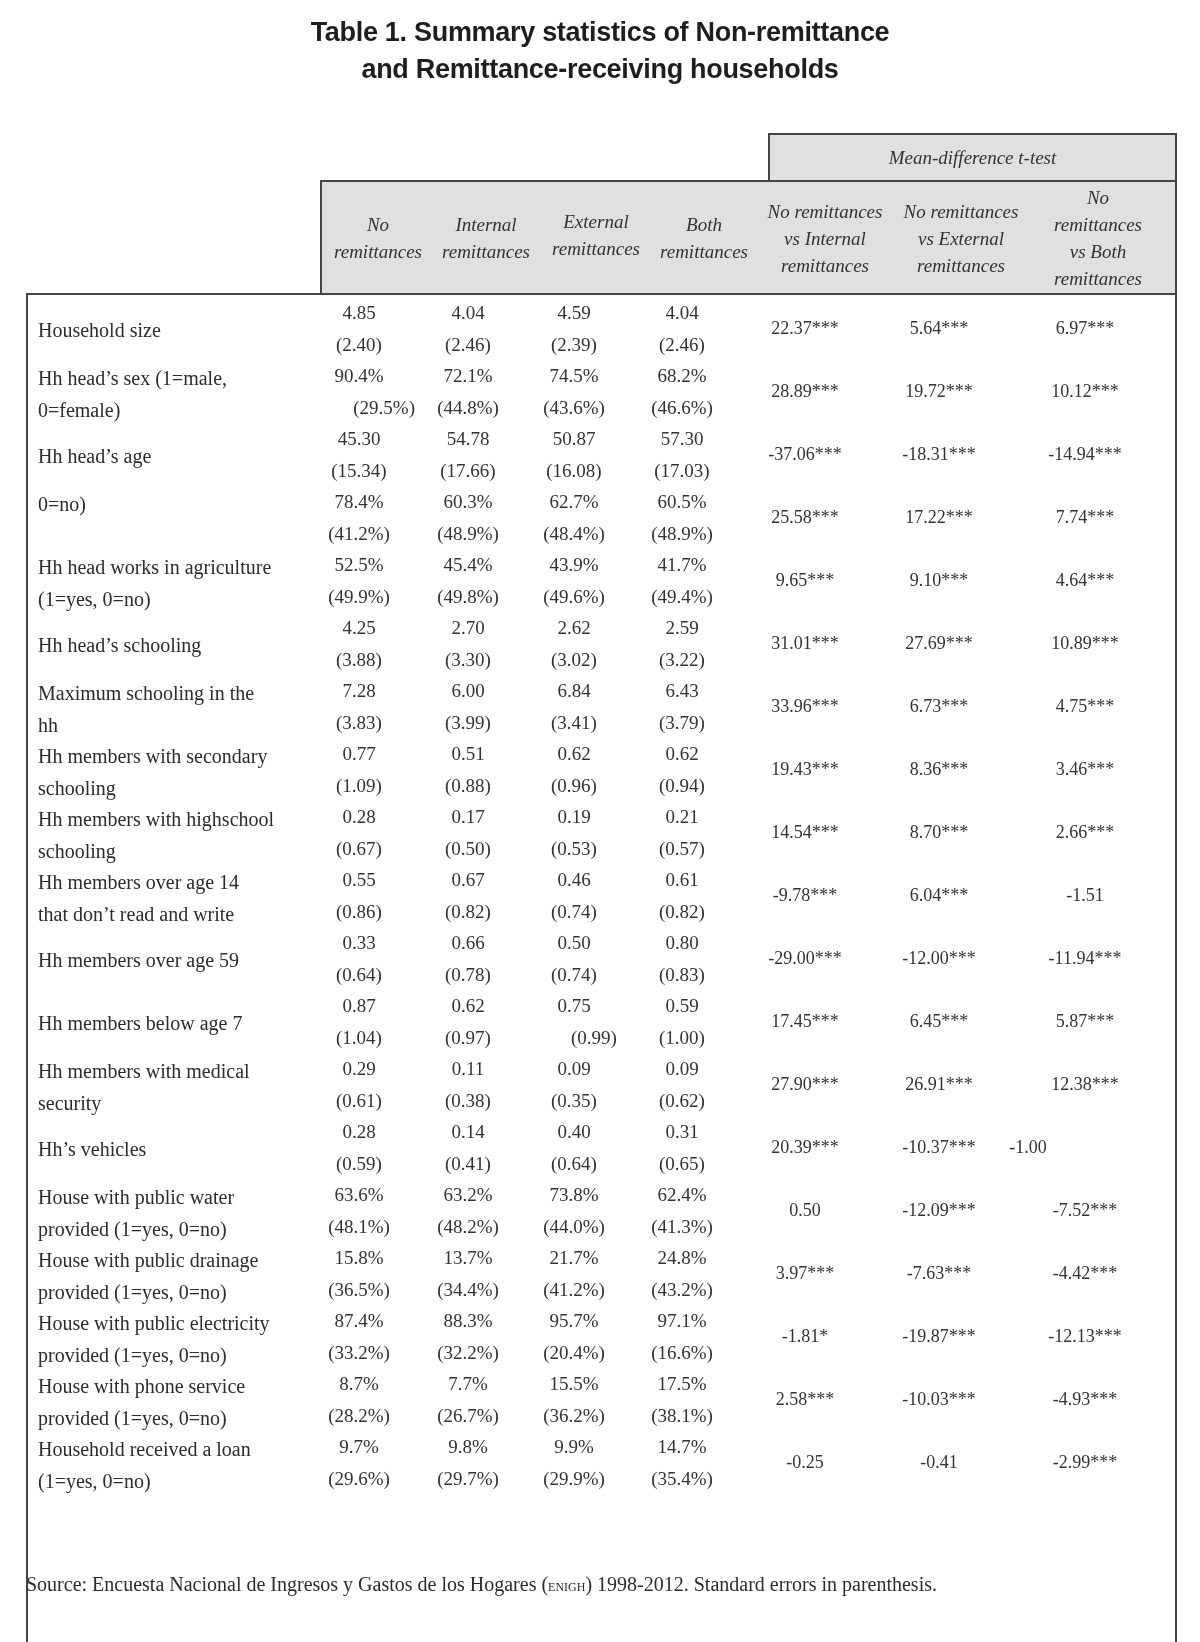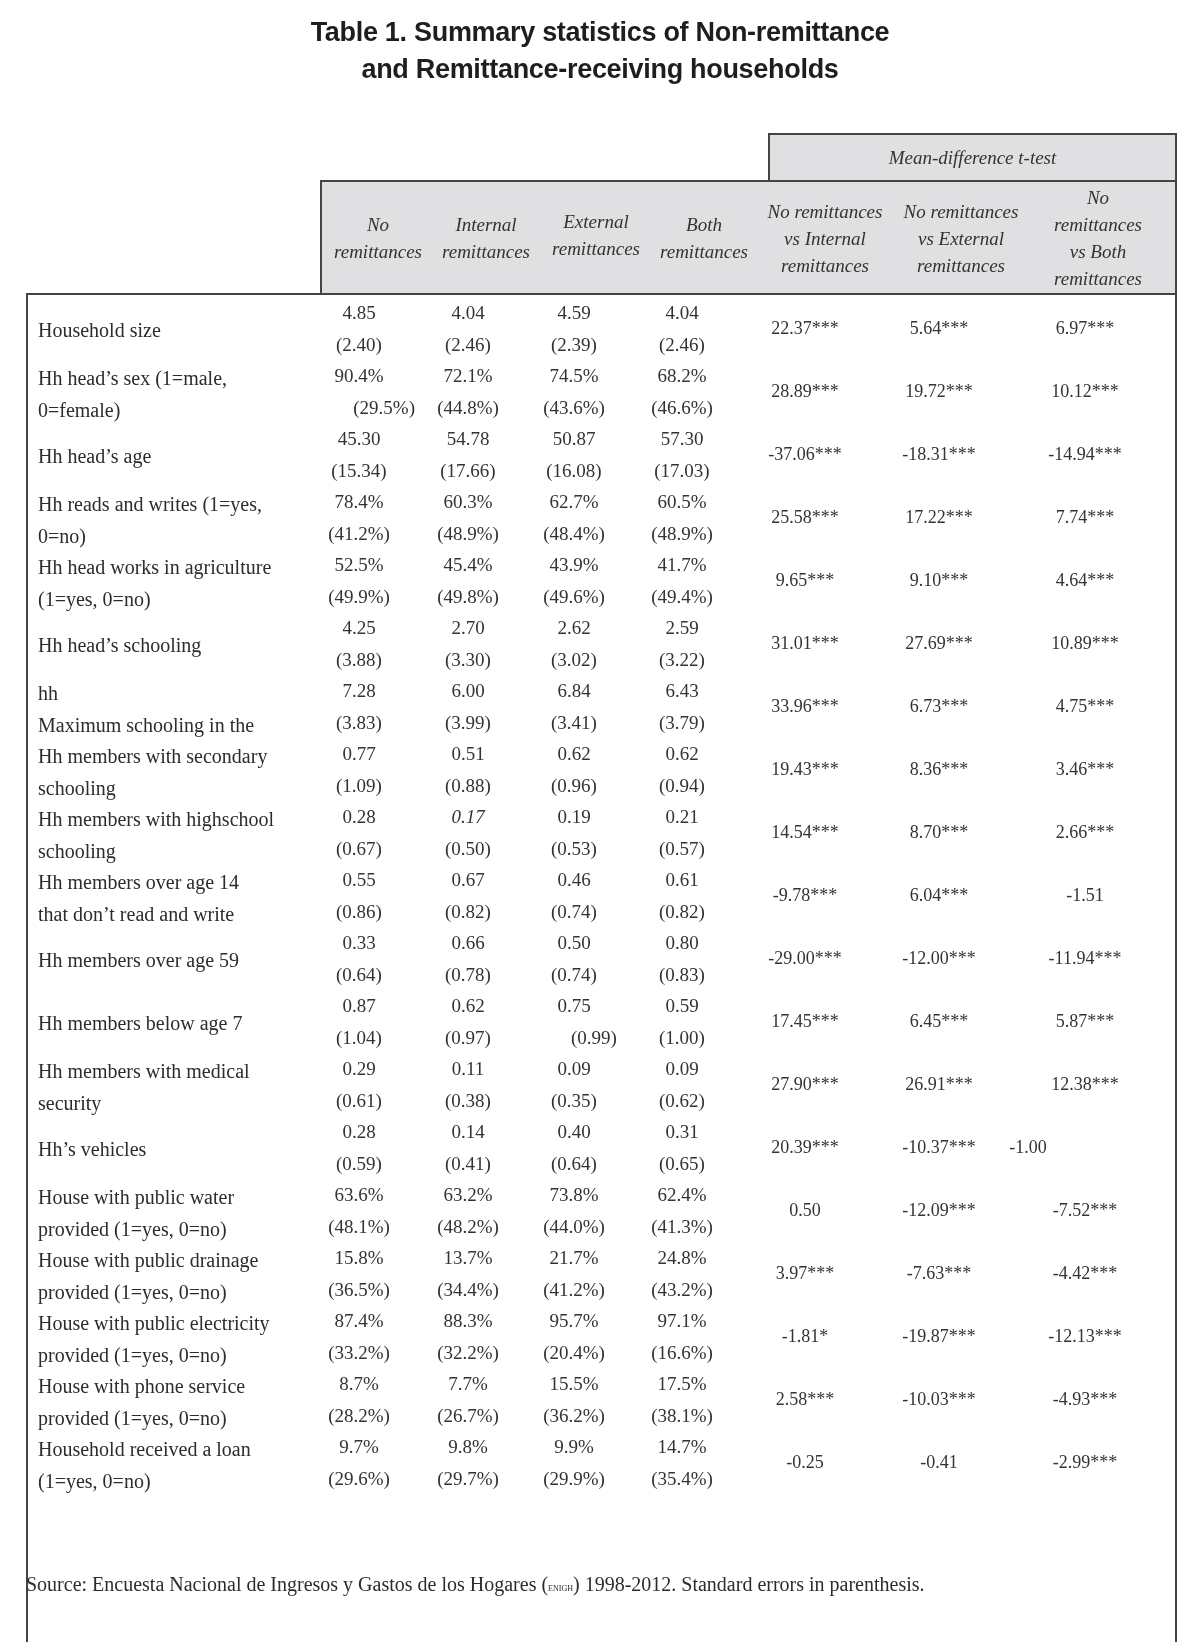--- a/index.html
+++ b/index.html
@@ -14,21 +14,21 @@
   .tbl { position: absolute; left: 26px; top: 293px; width: 1151px; height: 1433px; border: 2px solid #444; box-sizing: border-box; }
   .row { position: absolute; left: 0; width: 1147px; height: 66px; }
   .lbl { position: absolute; left: 10px; top: 2px; width: 300px; font-size: 20px; line-height: 32px; color: #2c2c2c; }
   .lbl.single { top: 17px; }
   .val { position: absolute; width: 112px; text-align: center; font-size: 19px; line-height: 32px; color: #333; }
   .val.m { top: 0px; }
   .val.s { top: 32px; }
   .tt { position: absolute; width: 140px; text-align: center; font-size: 18px; line-height: 32px; top: 15px; color: #333; }
 
   .source { position: absolute; left: 26px; top: 1568px; width: 1150px; font-size: 20px; line-height: 32px; color: #2c2c2c; text-align: justify; }
-  .sc { font-variant: small-caps; font-size: 12px; }
+  .sc { font-variant: small-caps; font-size: 17px; }
 </style>
 </head>
 <body>
 
 <div class="title">
   <div>Table 1. Summary statistics of Non-remittance</div>
   <div>and Remittance-receiving households</div>
 </div>
 
 <div class="md-box">Mean-difference t-test</div>
@@ -127,21 +127,20 @@
       <div class="val m" style="left: 490px;">50.87</div>
       <div class="val s" style="left: 490px;">(16.08)</div>
       <div class="val m" style="left: 598px;">57.30</div>
       <div class="val s" style="left: 598px;">(17.03)</div>
       <div class="tt" style="left: 707px;">-37.06***</div>
       <div class="tt" style="left: 841px;">-18.31***</div>
       <div class="tt" style="left: 987px;">-14.94***</div>
     </div>
     <div class="row" style="top: 191px;">
       <div class="lbl">
-        <div>Hh reads and writes (1=yes,</div>
         <div>0=no)</div>
       </div>
       <div class="val m" style="left: 275px;">78.4%</div>
       <div class="val s" style="left: 275px;">(41.2%)</div>
       <div class="val m" style="left: 384px;">60.3%</div>
       <div class="val s" style="left: 384px;">(48.9%)</div>
       <div class="val m" style="left: 490px;">62.7%</div>
       <div class="val s" style="left: 490px;">(48.4%)</div>
       <div class="val m" style="left: 598px;">60.5%</div>
       <div class="val s" style="left: 598px;">(48.9%)</div>
@@ -177,22 +176,22 @@
       <div class="val m" style="left: 490px;">2.62</div>
       <div class="val s" style="left: 490px;">(3.02)</div>
       <div class="val m" style="left: 598px;">2.59</div>
       <div class="val s" style="left: 598px;">(3.22)</div>
       <div class="tt" style="left: 707px;">31.01***</div>
       <div class="tt" style="left: 841px;">27.69***</div>
       <div class="tt" style="left: 987px;">10.89***</div>
     </div>
     <div class="row" style="top: 380px;">
       <div class="lbl">
+        <div>Maximum schooling in the</div>
         <div>hh</div>
-        <div>Maximum schooling in the</div>
       </div>
       <div class="val m" style="left: 275px;">7.28</div>
       <div class="val s" style="left: 275px;">(3.83)</div>
       <div class="val m" style="left: 384px;">6.00</div>
       <div class="val s" style="left: 384px;">(3.99)</div>
       <div class="val m" style="left: 490px;">6.84</div>
       <div class="val s" style="left: 490px;">(3.41)</div>
       <div class="val m" style="left: 598px;">6.43</div>
       <div class="val s" style="left: 598px;">(3.79)</div>
       <div class="tt" style="left: 707px;">33.96***</div>
@@ -216,21 +215,21 @@
       <div class="tt" style="left: 841px;">8.36***</div>
       <div class="tt" style="left: 987px;">3.46***</div>
     </div>
     <div class="row" style="top: 506px;">
       <div class="lbl">
         <div>Hh members with highschool</div>
         <div>schooling</div>
       </div>
       <div class="val m" style="left: 275px;">0.28</div>
       <div class="val s" style="left: 275px;">(0.67)</div>
-      <div class="val m" style="left: 384px; font-style: italic;">0.17</div>
+      <div class="val m" style="left: 384px;">0.17</div>
       <div class="val s" style="left: 384px;">(0.50)</div>
       <div class="val m" style="left: 490px;">0.19</div>
       <div class="val s" style="left: 490px;">(0.53)</div>
       <div class="val m" style="left: 598px;">0.21</div>
       <div class="val s" style="left: 598px;">(0.57)</div>
       <div class="tt" style="left: 707px;">14.54***</div>
       <div class="tt" style="left: 841px;">8.70***</div>
       <div class="tt" style="left: 987px;">2.66***</div>
     </div>
     <div class="row" style="top: 569px;">

